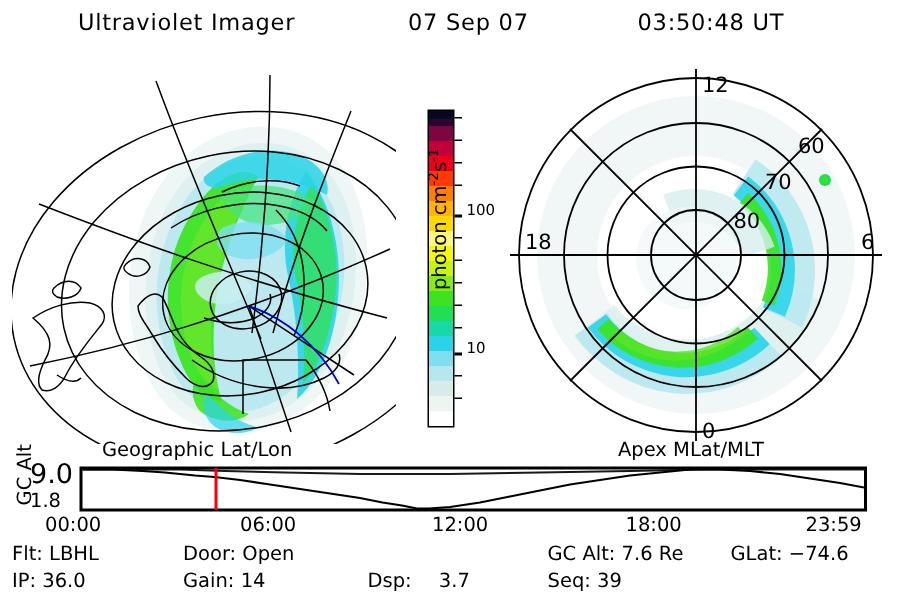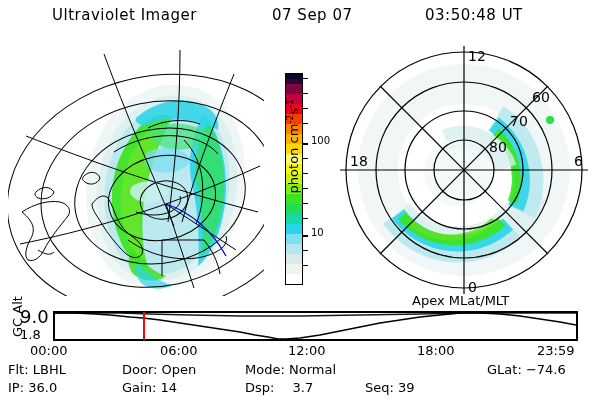--- a/index.html
+++ b/index.html
@@ -241,20 +241,21 @@
     <text x="132" y="248">0</text>
     <text x="14" y="122">18</text>
     <text x="196" y="58">60</text>
     <text x="174" y="82">70</text>
     <text x="153" y="108">80</text>
   </g>
 </svg>
 </div>
 
 <div class="abs" id="strip-wrap">
+  <div id="lbl-geo">Geographic Lat/Lon</div>
   <div id="lbl-apex">Apex MLat/MLT</div>
   <div id="ylab-gcalt">GC Alt</div>
   <div id="ytick-hi">9.0</div>
   <div id="ytick-lo">1.8</div>
   <div id="strip-box"></div>
   <svg id="strip-svg" width="600" height="60">
     <polyline fill="none" stroke="#000" stroke-width="1.4" points="55,17 75,17 95,18 110,19 130,21 143,22 160,24 180,27 200,30 220,33 240,36
               255,39 268,41 278,43 286,43 300,42 320,39 340,35 360,31 380,27 400,24
               420,21 440,19 460,17 480,17 500,18 520,20 540,23 560,26 576,29"></polyline>
     <polyline fill="none" stroke="#000" stroke-width="1.4" points="55,17 120,17 150,18 190,19 240,20 300,20 360,19 420,18 470,17 520,17 576,17" opacity="0.9"></polyline>
@@ -267,23 +268,23 @@
   <div class="xtick" style="left:537px;">23:59</div>
 </div>
 
 <div class="abs" id="status">
   <div class="cell r0 c0">
     <span class="key">Flt:</span>
     <span class="val">LBHL</span></div>
   <div class="cell r0 c1">
     <span class="key">Door:</span>
     <span class="val">Open</span></div>
-  <div class="cell r0 c2">
-    <span class="key">Mode:</span>
-    <span class="val">Normal</span></div>
+  <div class="cell r0 c3">
+    <span class="key">GC Alt:</span>
+    <span class="val">7.6 Re</span></div>
   <div class="cell r0 c4">
     <span class="key">GLat:</span>
     <span class="val">−74.6</span></div>
 
   <div class="cell r1 c0">
     <span class="key">IP:</span>
     <span class="val">36.0</span></div>
   <div class="cell r1 c1">
     <span class="key">Gain:</span>
     <span class="val">14</span></div>

